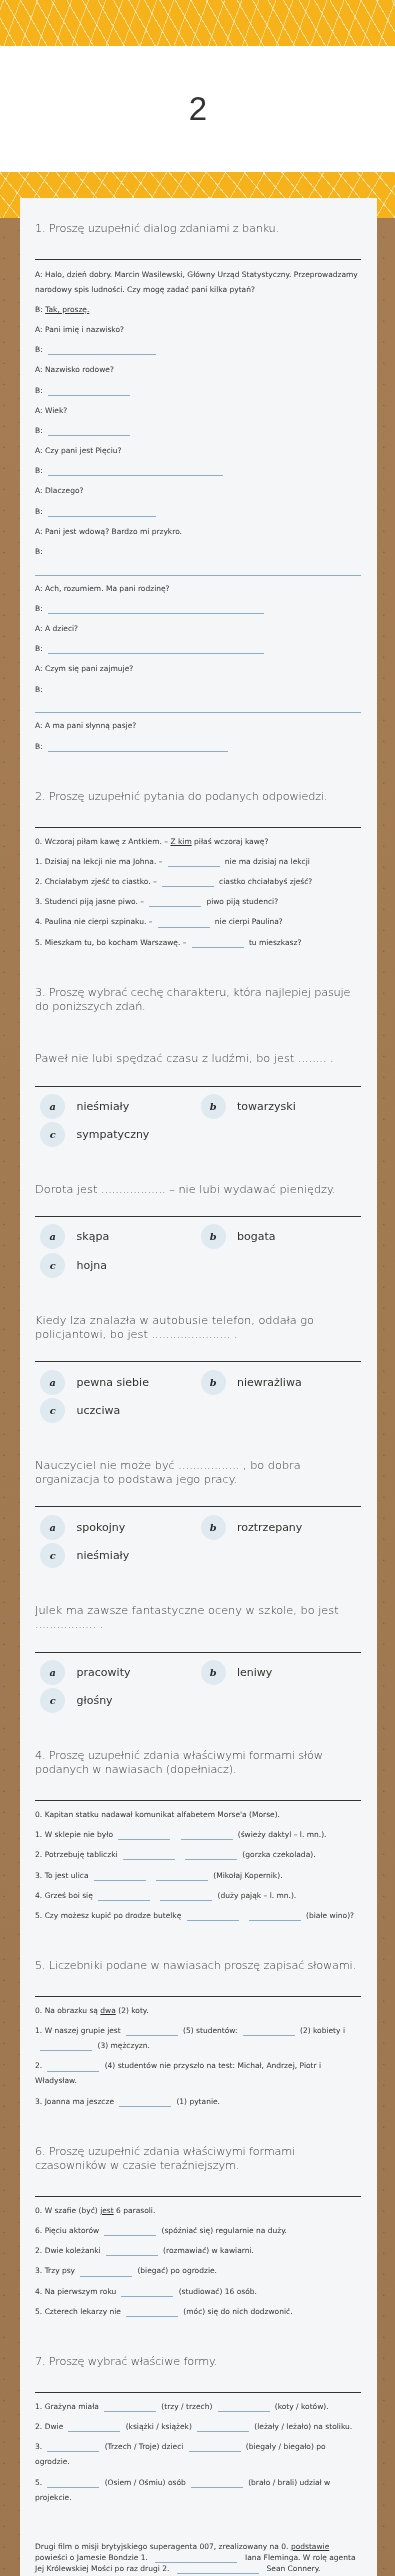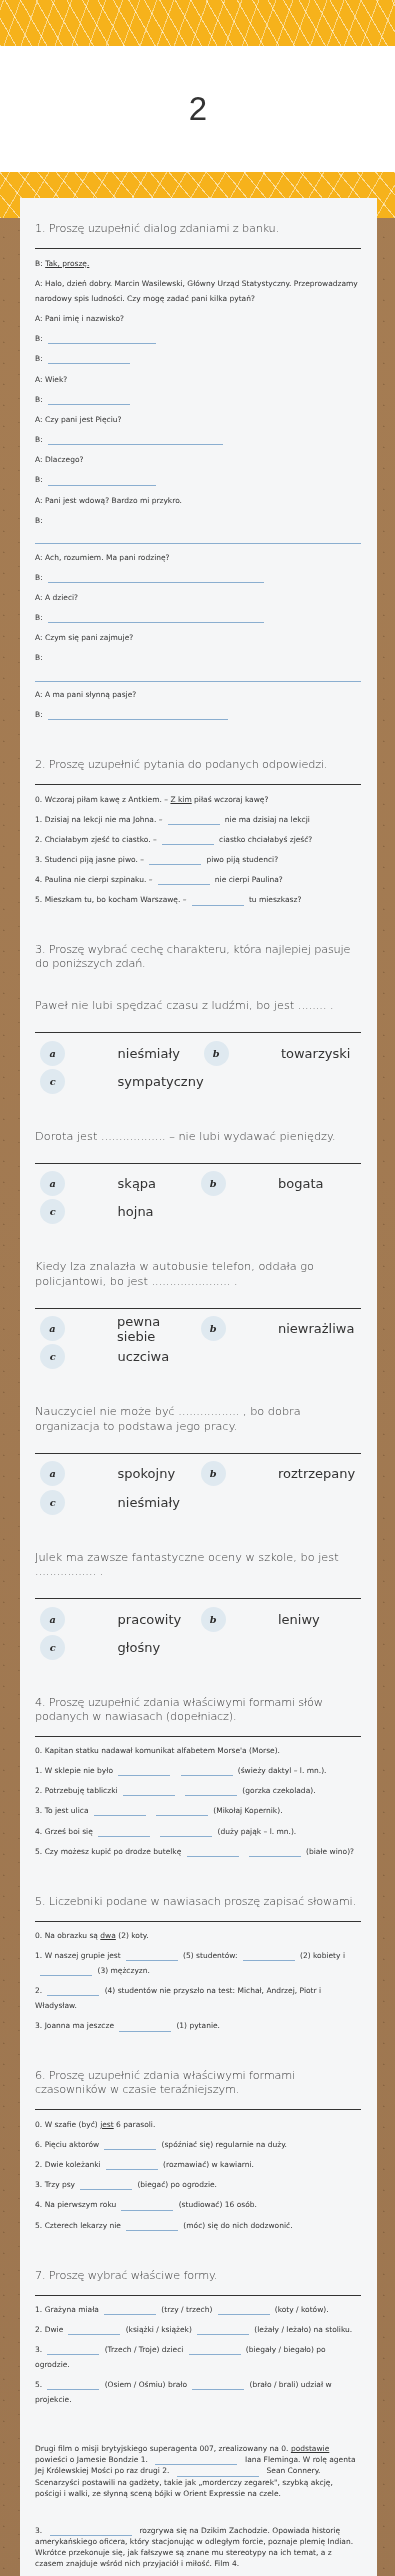--- a/index.html
+++ b/index.html
@@ -47,21 +47,21 @@
     margin-bottom: 23px;
   }
   .section { margin-bottom: 36px; }
   .section:last-child { margin-bottom: 0; }
   .section-title {
     font-family: "DejaVu Sans", sans-serif;
     font-weight: 300;
     font-size: 11.3px;
     line-height: 14px;
     color: #3a3a3a;
-    padding-bottom: 12px;
+    padding-bottom: 23px;
     border-bottom: 0.5px solid #333;
     margin-bottom: 6.2px;
     letter-spacing: -0.2px;
   }
   .line {
     font-size: 7.5px;
     line-height: 15px;
     color: #333;
     margin-bottom: 5.2px;
   }
@@ -89,42 +89,43 @@
   }
   .opt { display: flex; align-items: center; height: 25px; }
   .opt-letter {
     width: 25px; height: 25px; border-radius: 50%;
     background: #dfe9f0;
     display: flex; align-items: center; justify-content: center;
     font-family: "DejaVu Serif", serif; font-style: italic; font-weight: bold;
     font-size: 9.8px; color: #2a2a2a;
     margin-right: 11.3px;
   }
-  .opt-text { font-size: 13px; color: #333; margin-left: 41px; }
+  .opt-text { font-size: 11px; color: #333; }
   .para { font-size: 7.5px; line-height: 11px; margin-bottom: 5.2px; color:#333; }
   .spacer { height: 21.6px; }
 </style>
 </head>
 <body>
 
 <div class="banner-top"></div>
 <div class="title-band">
   <div class="page-number">2</div>
 </div>
 <div class="banner-mid"></div>
 
 <div class="card">
 
   <section class="section">
     <h2 class="section-title">1. Proszę uzupełnić dialog zdaniami z banku.</h2>
+    <p class="line">A: Halo, dzień dobry. Marcin Wasilewski, Główny Urząd Statystyczny. Przeprowadzamy narodowy spis ludności. Czy mogę zadać pani kilka pytań?</p>
     <p class="line"><span>B: </span><span class="u">Tak, proszę.</span></p>
-    <p class="line">A: Halo, dzień dobry. Marcin Wasilewski, Główny Urząd Statystyczny. Przeprowadzamy narodowy spis ludności. Czy mogę zadać pani kilka pytań?</p>
     <div id="ex1-lines">
         <p class="line">A: Pani imię i nazwisko?</p>
         <p class="line"><span>B:</span><span class="gap w4"></span></p>
+        <p class="line">A: Nazwisko rodowe?</p>
         <p class="line"><span>B:</span><span class="gap w3"></span></p>
         <p class="line">A: Wiek?</p>
         <p class="line"><span>B:</span><span class="gap w3"></span></p>
         <p class="line">A: Czy pani jest Pięciu?</p>
         <p class="line"><span>B:</span><span class="gap w5 wide" style="width: 175px;"></span></p>
         <p class="line">A: Dlaczego?</p>
         <p class="line"><span>B:</span><span class="gap w4"></span></p>
         <p class="line">A: Pani jest wdową? Bardzo mi przykro.</p>
         <p class="line"><span>B:</span><span class="gap wfull"></span></p>
         <p class="line">A: Ach, rozumiem. Ma pani rodzinę?</p>
@@ -274,21 +275,21 @@
         <p class="line"><span>5. Czterech lekarzy nie</span><span class="gap "></span><span>(móc) się do nich dodzwonić.</span></p>
       </div>
   </section>
 
   <section class="section">
     <h2 class="section-title">7. Proszę wybrać właściwe formy.</h2>
     <div id="ex7-items">
         <p class="line"><span>1. Grażyna miała</span><span class="gap "></span><span>(trzy / trzech)</span><span class="gap "></span><span>(koty / kotów).</span></p>
         <p class="line"><span>2. Dwie</span><span class="gap "></span><span>(książki / książek)</span><span class="gap "></span><span>(leżały / leżało) na stoliku.</span></p>
         <p class="line"><span>3.</span><span class="gap "></span><span>(Trzech / Troje) dzieci</span><span class="gap "></span><span>(biegały / biegało) po ogrodzie.</span></p>
-        <p class="line"><span>5.</span><span class="gap "></span><span>(Osiem / Ośmiu) brało</span><span class="gap "></span><span>(brało / brali) udział w projekcie.</span></p>
+        <p class="line"><span>5.</span><span class="gap "></span><span>(Osiem / Ośmiu) osób</span><span class="gap "></span><span>(brało / brali) udział w projekcie.</span></p>
       </div>
   </section>
 
   <section class="section">
     <p class="para">
       <span>Drugi film o misji brytyjskiego superagenta 007, zrealizowany na 0. </span><span class="u">podstawie</span><span> powieści o Jamesie Bondzie 1.</span>
       <span class="gap w3"></span>
       <span>Iana Fleminga. W rolę agenta Jej Królewskiej Mości po raz drugi 2.</span>
       <span class="gap w3"></span>
       <span>Sean Connery. Scenarzyści postawili na gadżety, takie jak „morderczy zegarek", szybką akcję, pościgi i walki, ze słynną sceną bójki w Orient Expressie na czele.</span>

